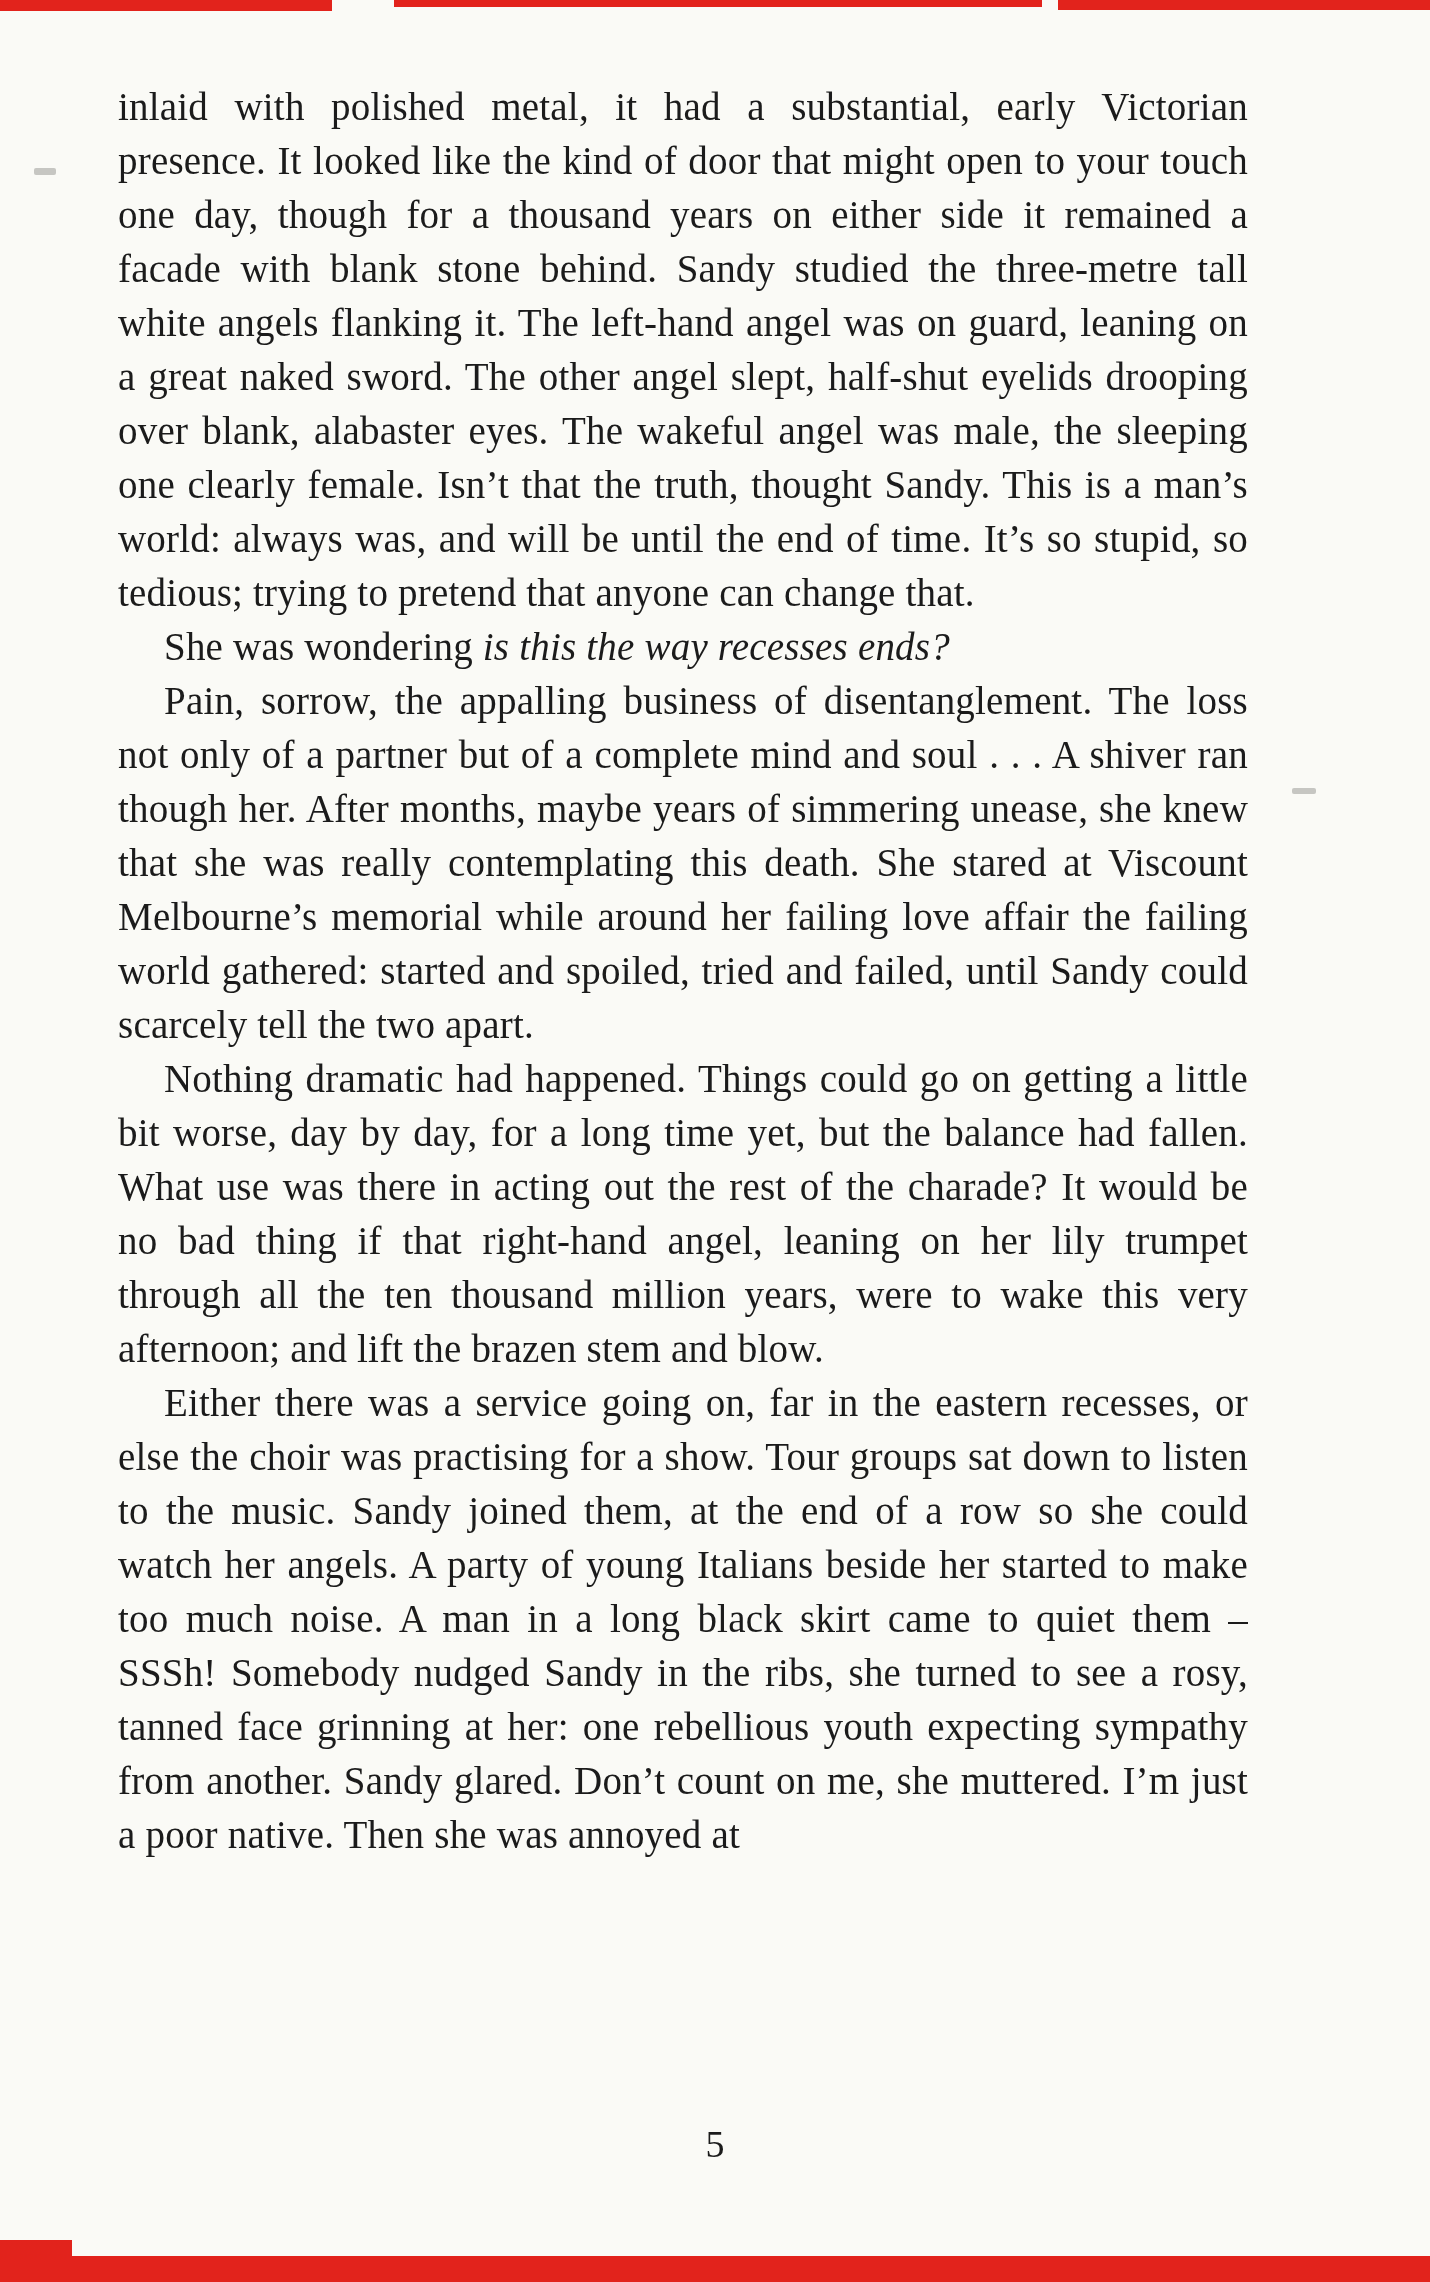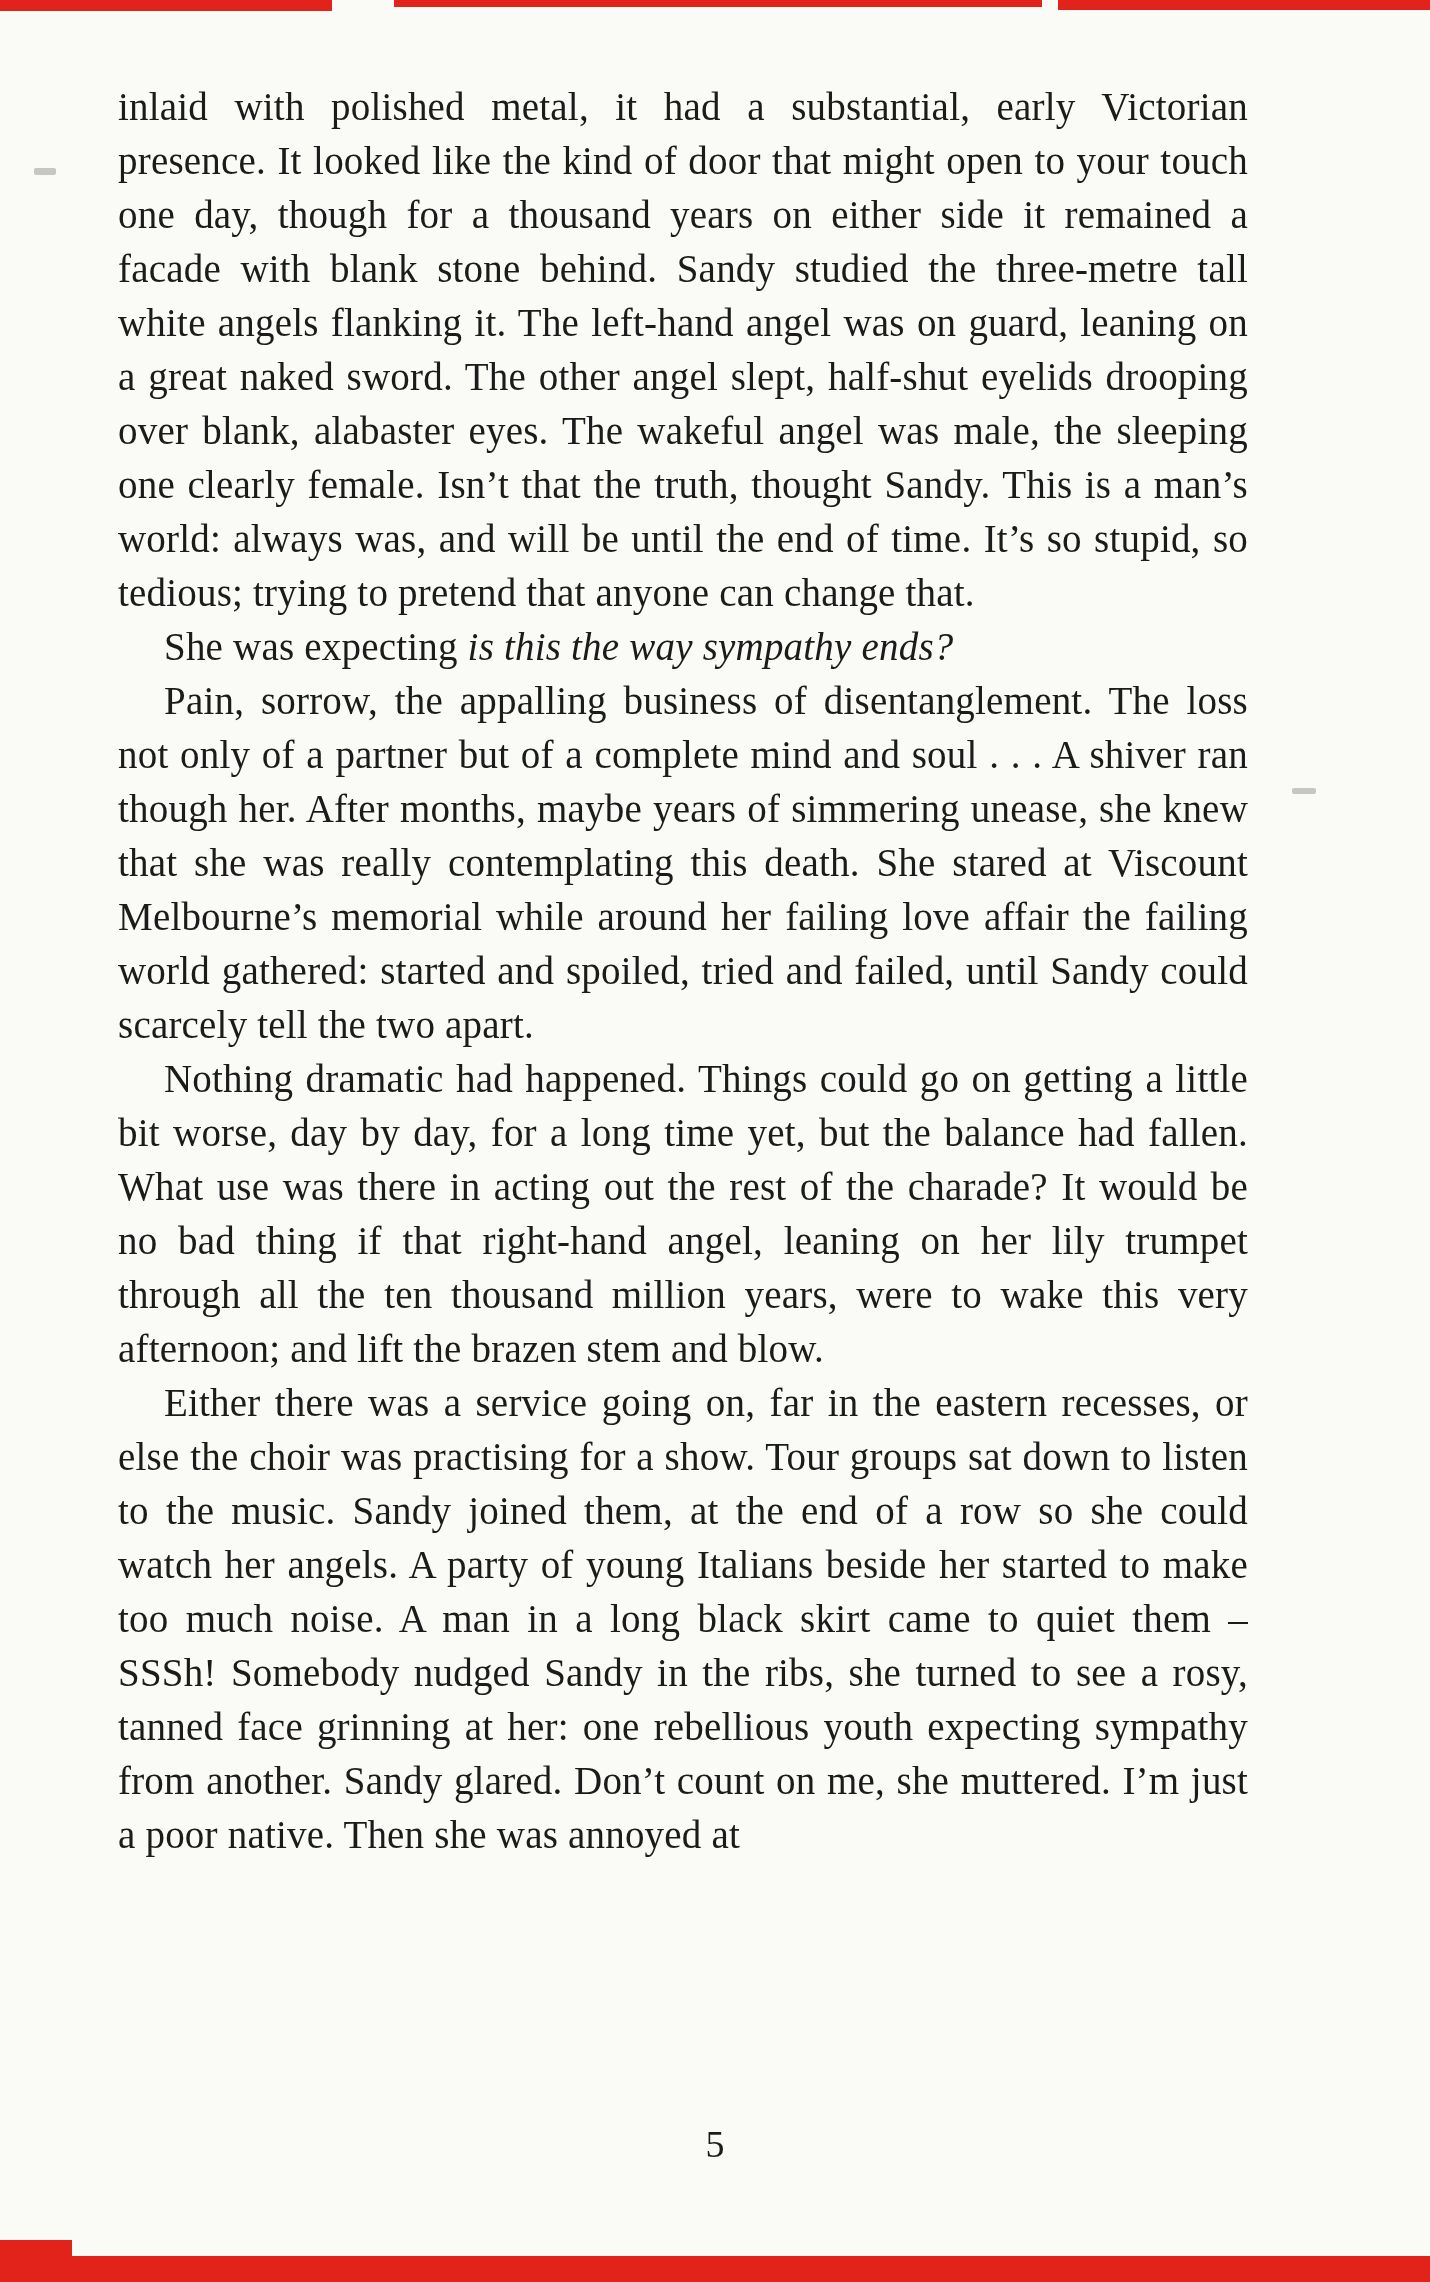--- a/index.html
+++ b/index.html
@@ -58,21 +58,21 @@
 
   <div class="edge edge-top-1"></div>
   <div class="edge edge-top-2"></div>
   <div class="edge edge-top-3"></div>
 
   <div class="artifact artifact-left"></div>
   <div class="artifact artifact-right"></div>
 
   <div class="text-block">
       <p class="para"><span>inlaid with polished metal, it had a substantial, early Victorian presence. It looked like the kind of door that might open to your touch one day, though for a thousand years on either side it remained a facade with blank stone behind. Sandy studied the three-metre tall white angels flanking it. The left-hand angel was on guard, leaning on a great naked sword. The other angel slept, half-shut eyelids drooping over blank, alabaster eyes. The wakeful angel was male, the sleeping one clearly female. Isn’t that the truth, thought Sandy. This is a man’s world: always was, and will be until the end of time. It’s so stupid, so tedious; trying to pretend that anyone can change that.</span></p>
-      <p class="para indent"><span>She was expecting </span><span class="italic">is this the way sympathy ends?</span></p>
+      <p class="para indent"><span>She was wondering </span><span class="italic">is this the way recesses ends?</span></p>
       <p class="para indent"><span>Pain, sorrow, the appalling business of disentanglement. The loss not only of a partner but of a complete mind and soul . . . A shiver ran though her. After months, maybe years of simmering unease, she knew that she was really contemplating this death. She stared at Viscount Melbourne’s memorial while around her failing love affair the failing world gathered: started and spoiled, tried and failed, until Sandy could scarcely tell the two apart.</span></p>
       <p class="para indent"><span>Nothing dramatic had happened. Things could go on getting a little bit worse, day by day, for a long time yet, but the balance had fallen. What use was there in acting out the rest of the charade? It would be no bad thing if that right-hand angel, leaning on her lily trumpet through all the ten thousand million years, were to wake this very afternoon; and lift the brazen stem and blow.</span></p>
       <p class="para indent"><span>Either there was a service going on, far in the eastern recesses, or else the choir was practising for a show. Tour groups sat down to listen to the music. Sandy joined them, at the end of a row so she could watch her angels. A party of young Italians beside her started to make too much noise. A man in a long black skirt came to quiet them – SSSh! Somebody nudged Sandy in the ribs, she turned to see a rosy, tanned face grinning at her: one rebellious youth expecting sympathy from another. Sandy glared. Don’t count on me, she muttered. I’m just a poor native. Then she was annoyed at</span></p>
     </div>
 
   <div class="page-number">5</div>
 
   <div class="edge edge-bottom"></div>
   <div class="edge edge-bottom-corner"></div>
 

